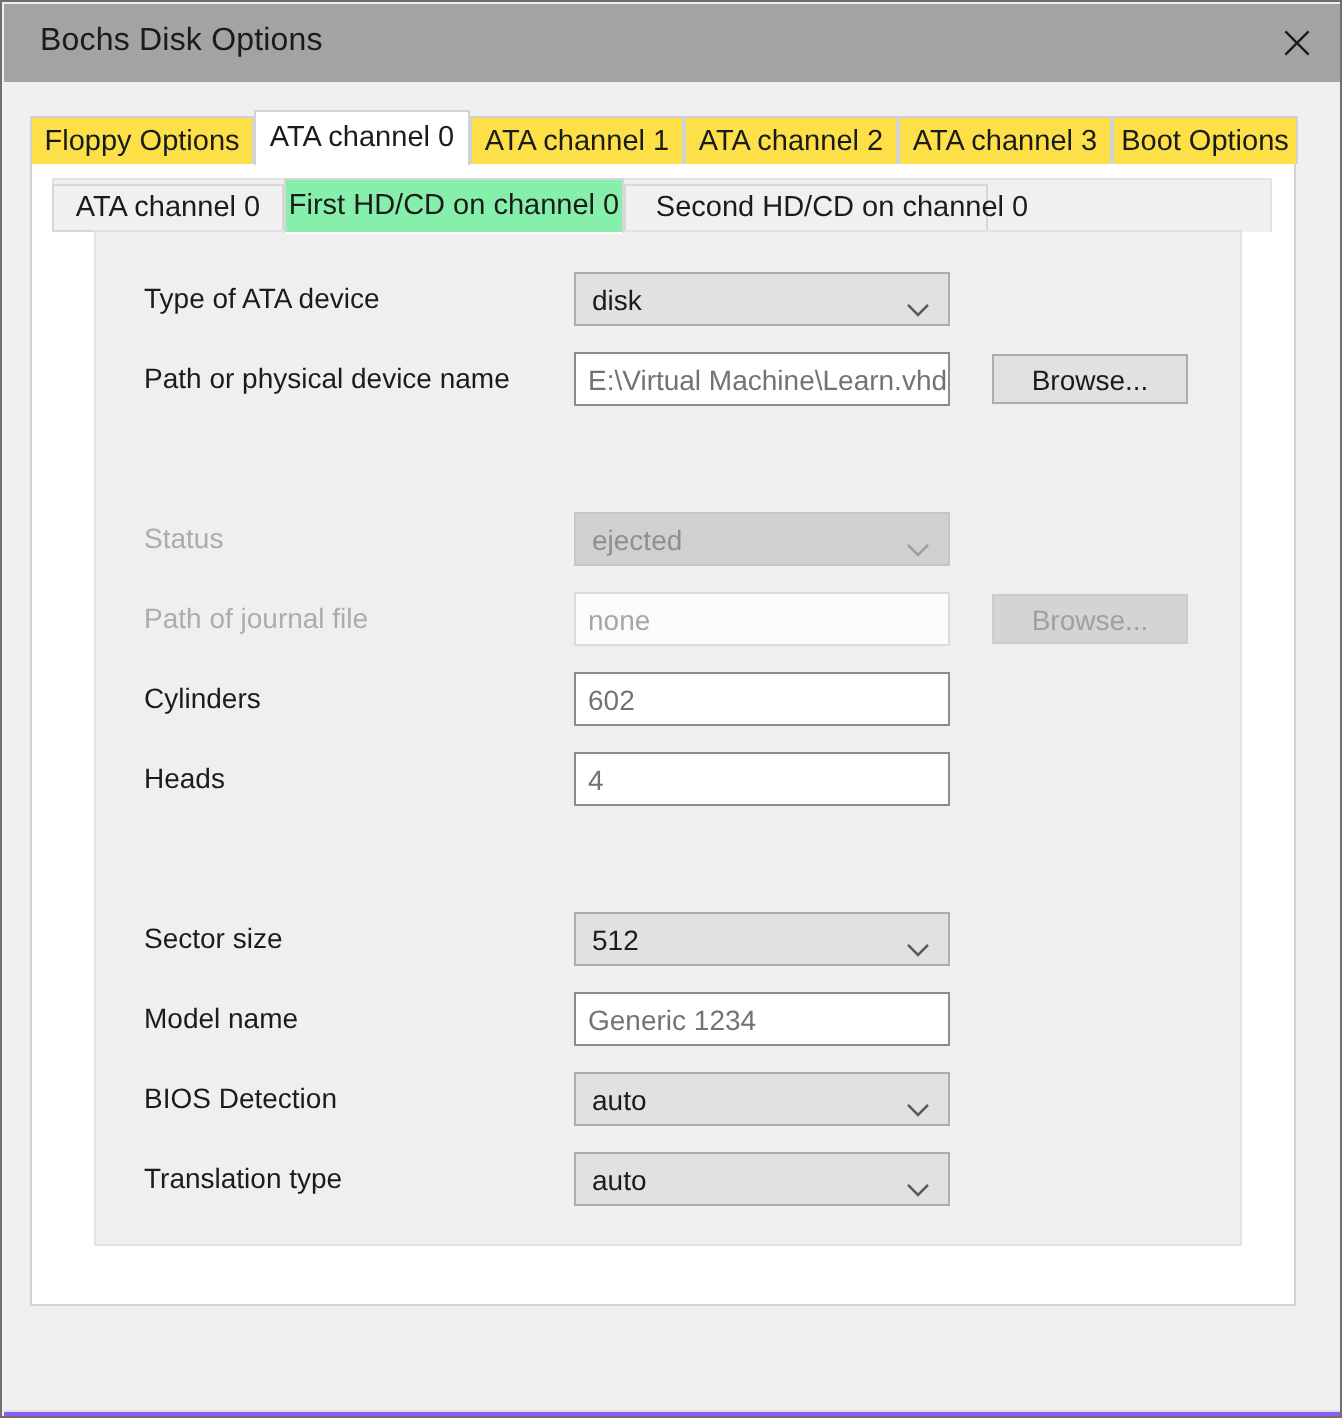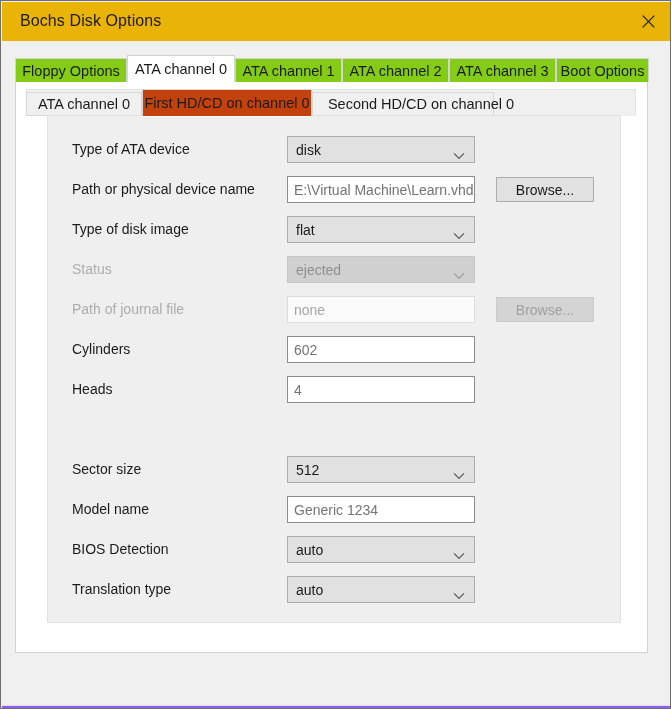--- a/index.html
+++ b/index.html
@@ -22,21 +22,21 @@
     overflow: hidden;
   }
 
   
   .titlebar {
     position: absolute;
     left: 1px;
     top: 1px;
     width: 669px;
     height: 39px;
-    background: #eab308;
+    background: #a3a3a3;
     box-sizing: border-box;
   }
   .titlebar-text {
     position: absolute;
     left: 18px;
     top: 10px;
     font-size: 16px;
     color: #1b1b1b;
     letter-spacing: .1px;
     white-space: nowrap;
@@ -70,21 +70,21 @@
     left: 13px;
     top: 14px;
     width: 633px;
     height: 27px;
   }
   .tab {
     position: absolute;
     top: 3px;
     height: 24px;
     box-sizing: border-box;
-    background: #84cc16;
+    background: #fde047;
     border: 1px solid #d2d2d2;
     border-bottom: none;
     font-size: 14.5px;
     color: #1b1b1b;
     display: flex;
     align-items: center;
     justify-content: center;
     white-space: nowrap;
     cursor: default;
   }
@@ -115,21 +115,21 @@
     left: 10px;
     top: 7px;
     width: 610px;
     height: 27px;
   }
   .tabstrip-inner .tab {
     background: #f0f0f0;
     border: 1px solid #d7d7d7;
   }
   .tabstrip-inner .tab.active {
-    background: #c2410c;
+    background: #86efac;
     border: 1px solid #d7d7d7;
     border-bottom: 1px solid #ffffff;
     text-align: center;
   }
   .inner-strip-bg {
     position: absolute;
     left: 10px;
     top: 7px;
     width: 610px;
     height: 27px;
@@ -345,29 +345,20 @@
                 </svg></span>
             </div>
           </div>
           <div class="row" style="top: 60px;">
             <div class="row-label">Path or physical device name</div>
             <div class="textbox">
               <span class="val">E:\Virtual Machine\Learn.vhd</span>
             </div>
             <div class="browse-btn">Browse...</div>
           </div>
-          <div class="row" style="top: 100px;">
-            <div class="row-label">Type of disk image</div>
-            <div class="combo">
-              <span class="val">flat</span>
-              <span class="chev"><svg width="12" height="8" viewBox="0 0 12 8">
-                  <path d="M1 1.4 L6 6.4 L11 1.4" stroke="#5a5a5a" stroke-width="1.3" fill="none"></path>
-                </svg></span>
-            </div>
-          </div>
           <div class="row" style="top: 140px;">
             <div class="row-label disabled">Status</div>
             <div class="combo disabled">
               <span class="val">ejected</span>
               <span class="chev"><svg width="12" height="8" viewBox="0 0 12 8">
                   <path d="M1 1.4 L6 6.4 L11 1.4" stroke="#9e9e9e" stroke-width="1.3" fill="none"></path>
                 </svg></span>
             </div>
           </div>
           <div class="row" style="top: 180px;">

